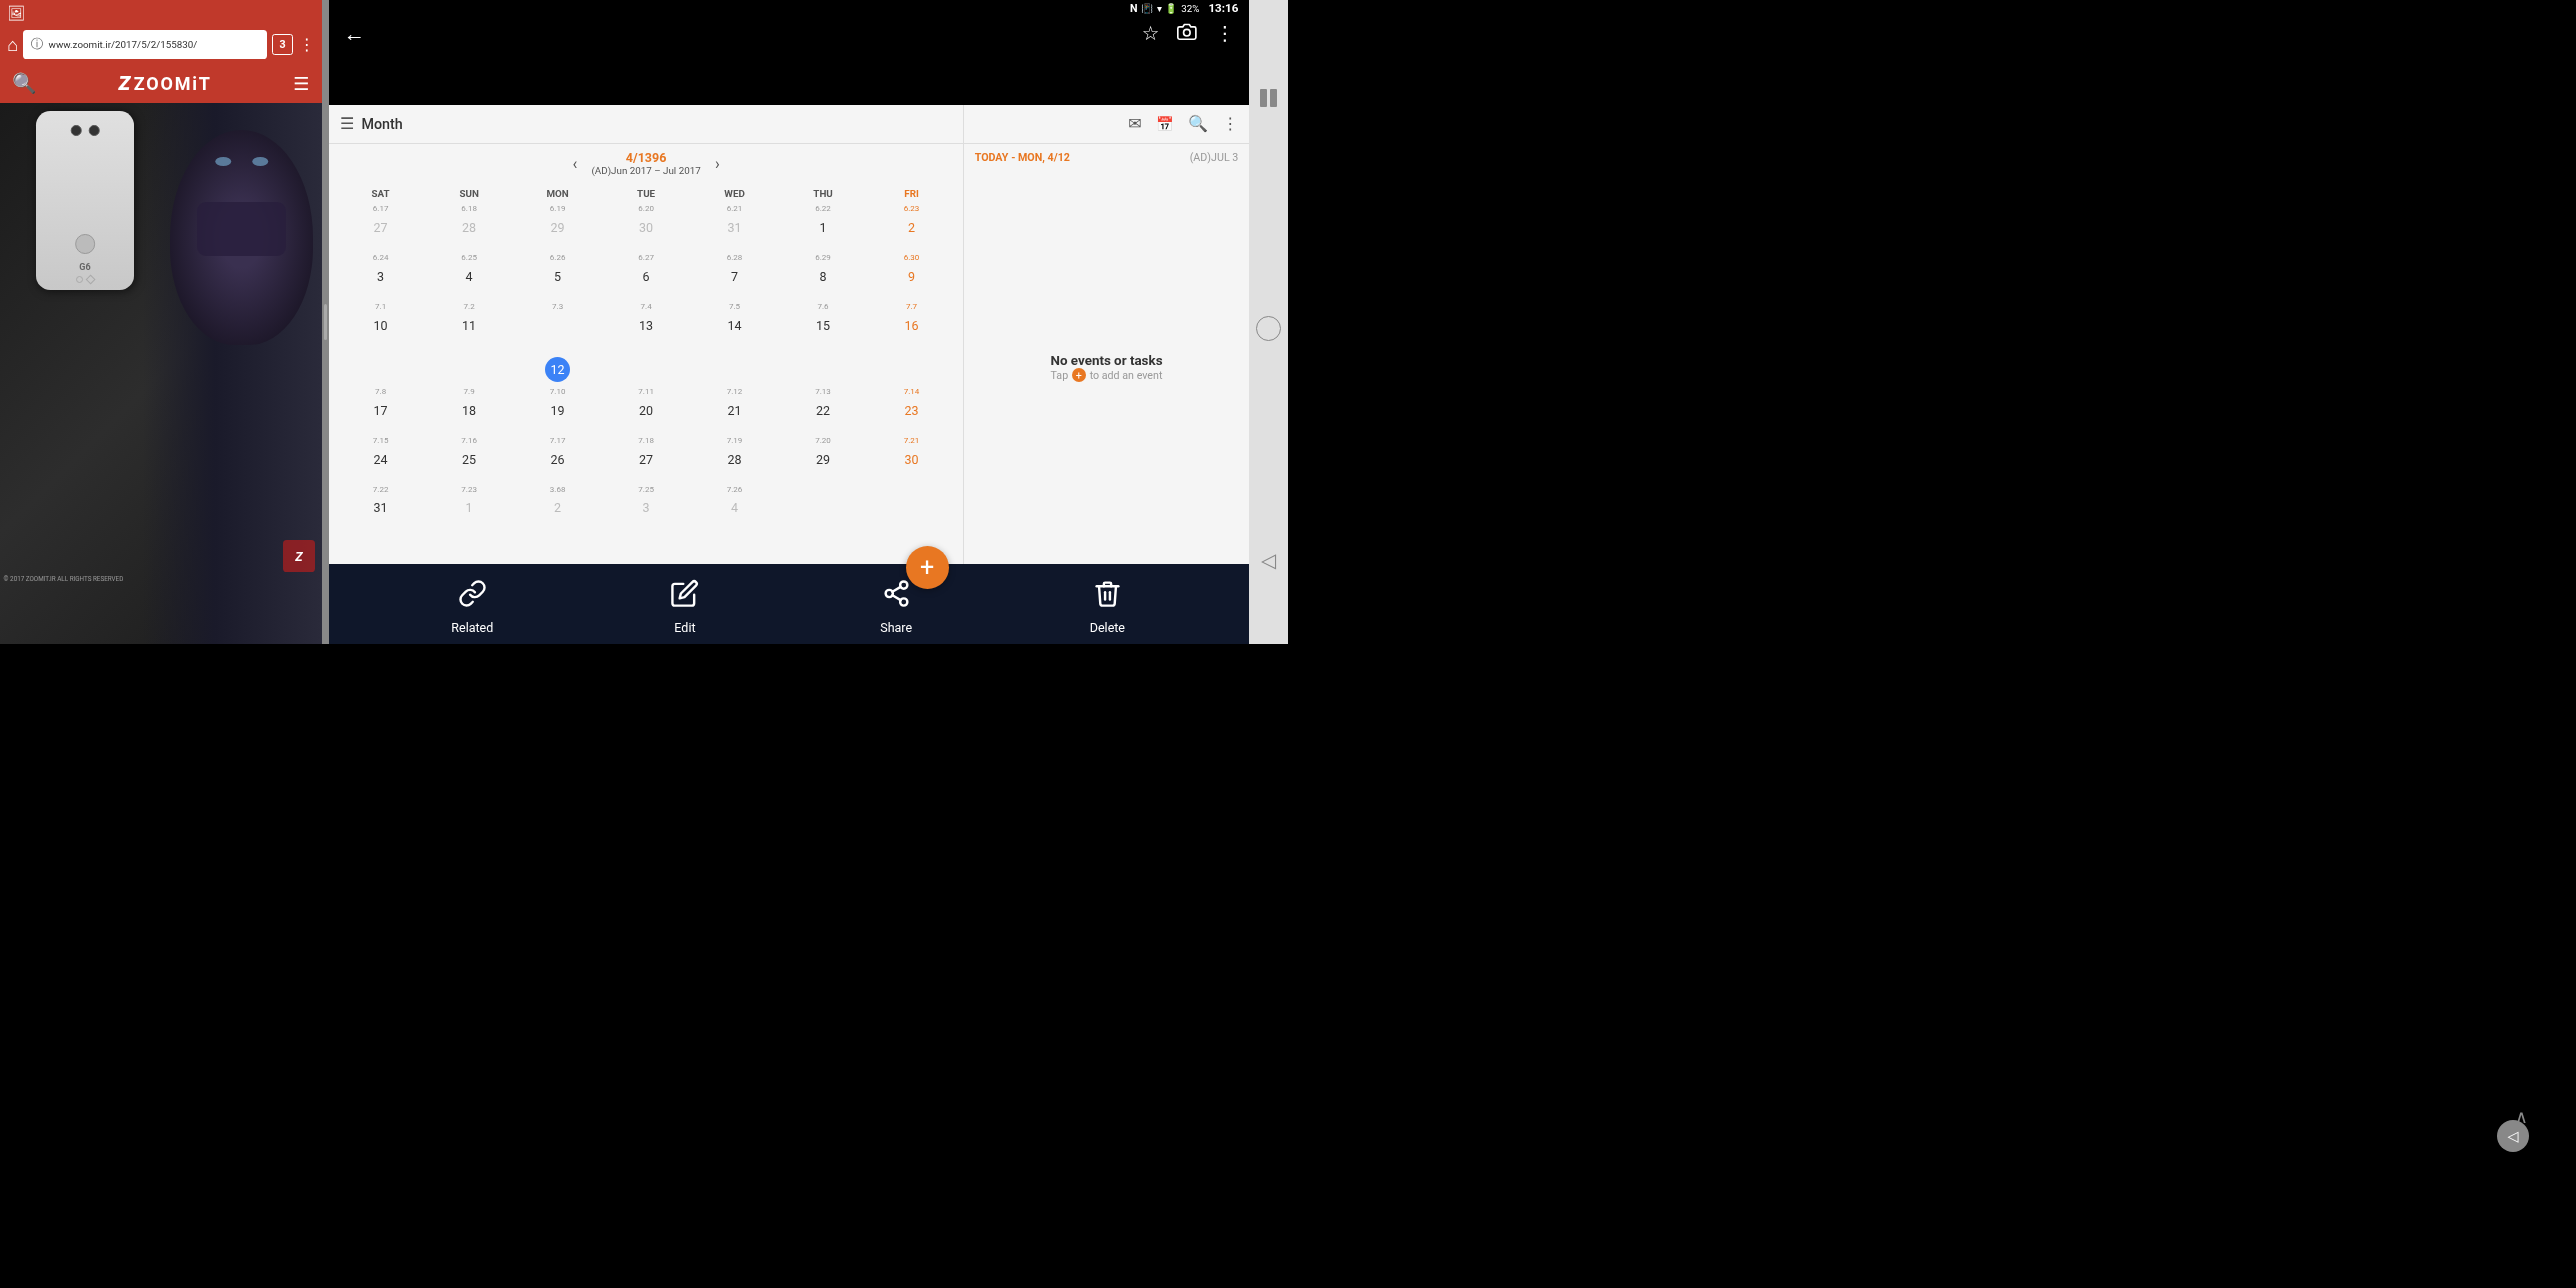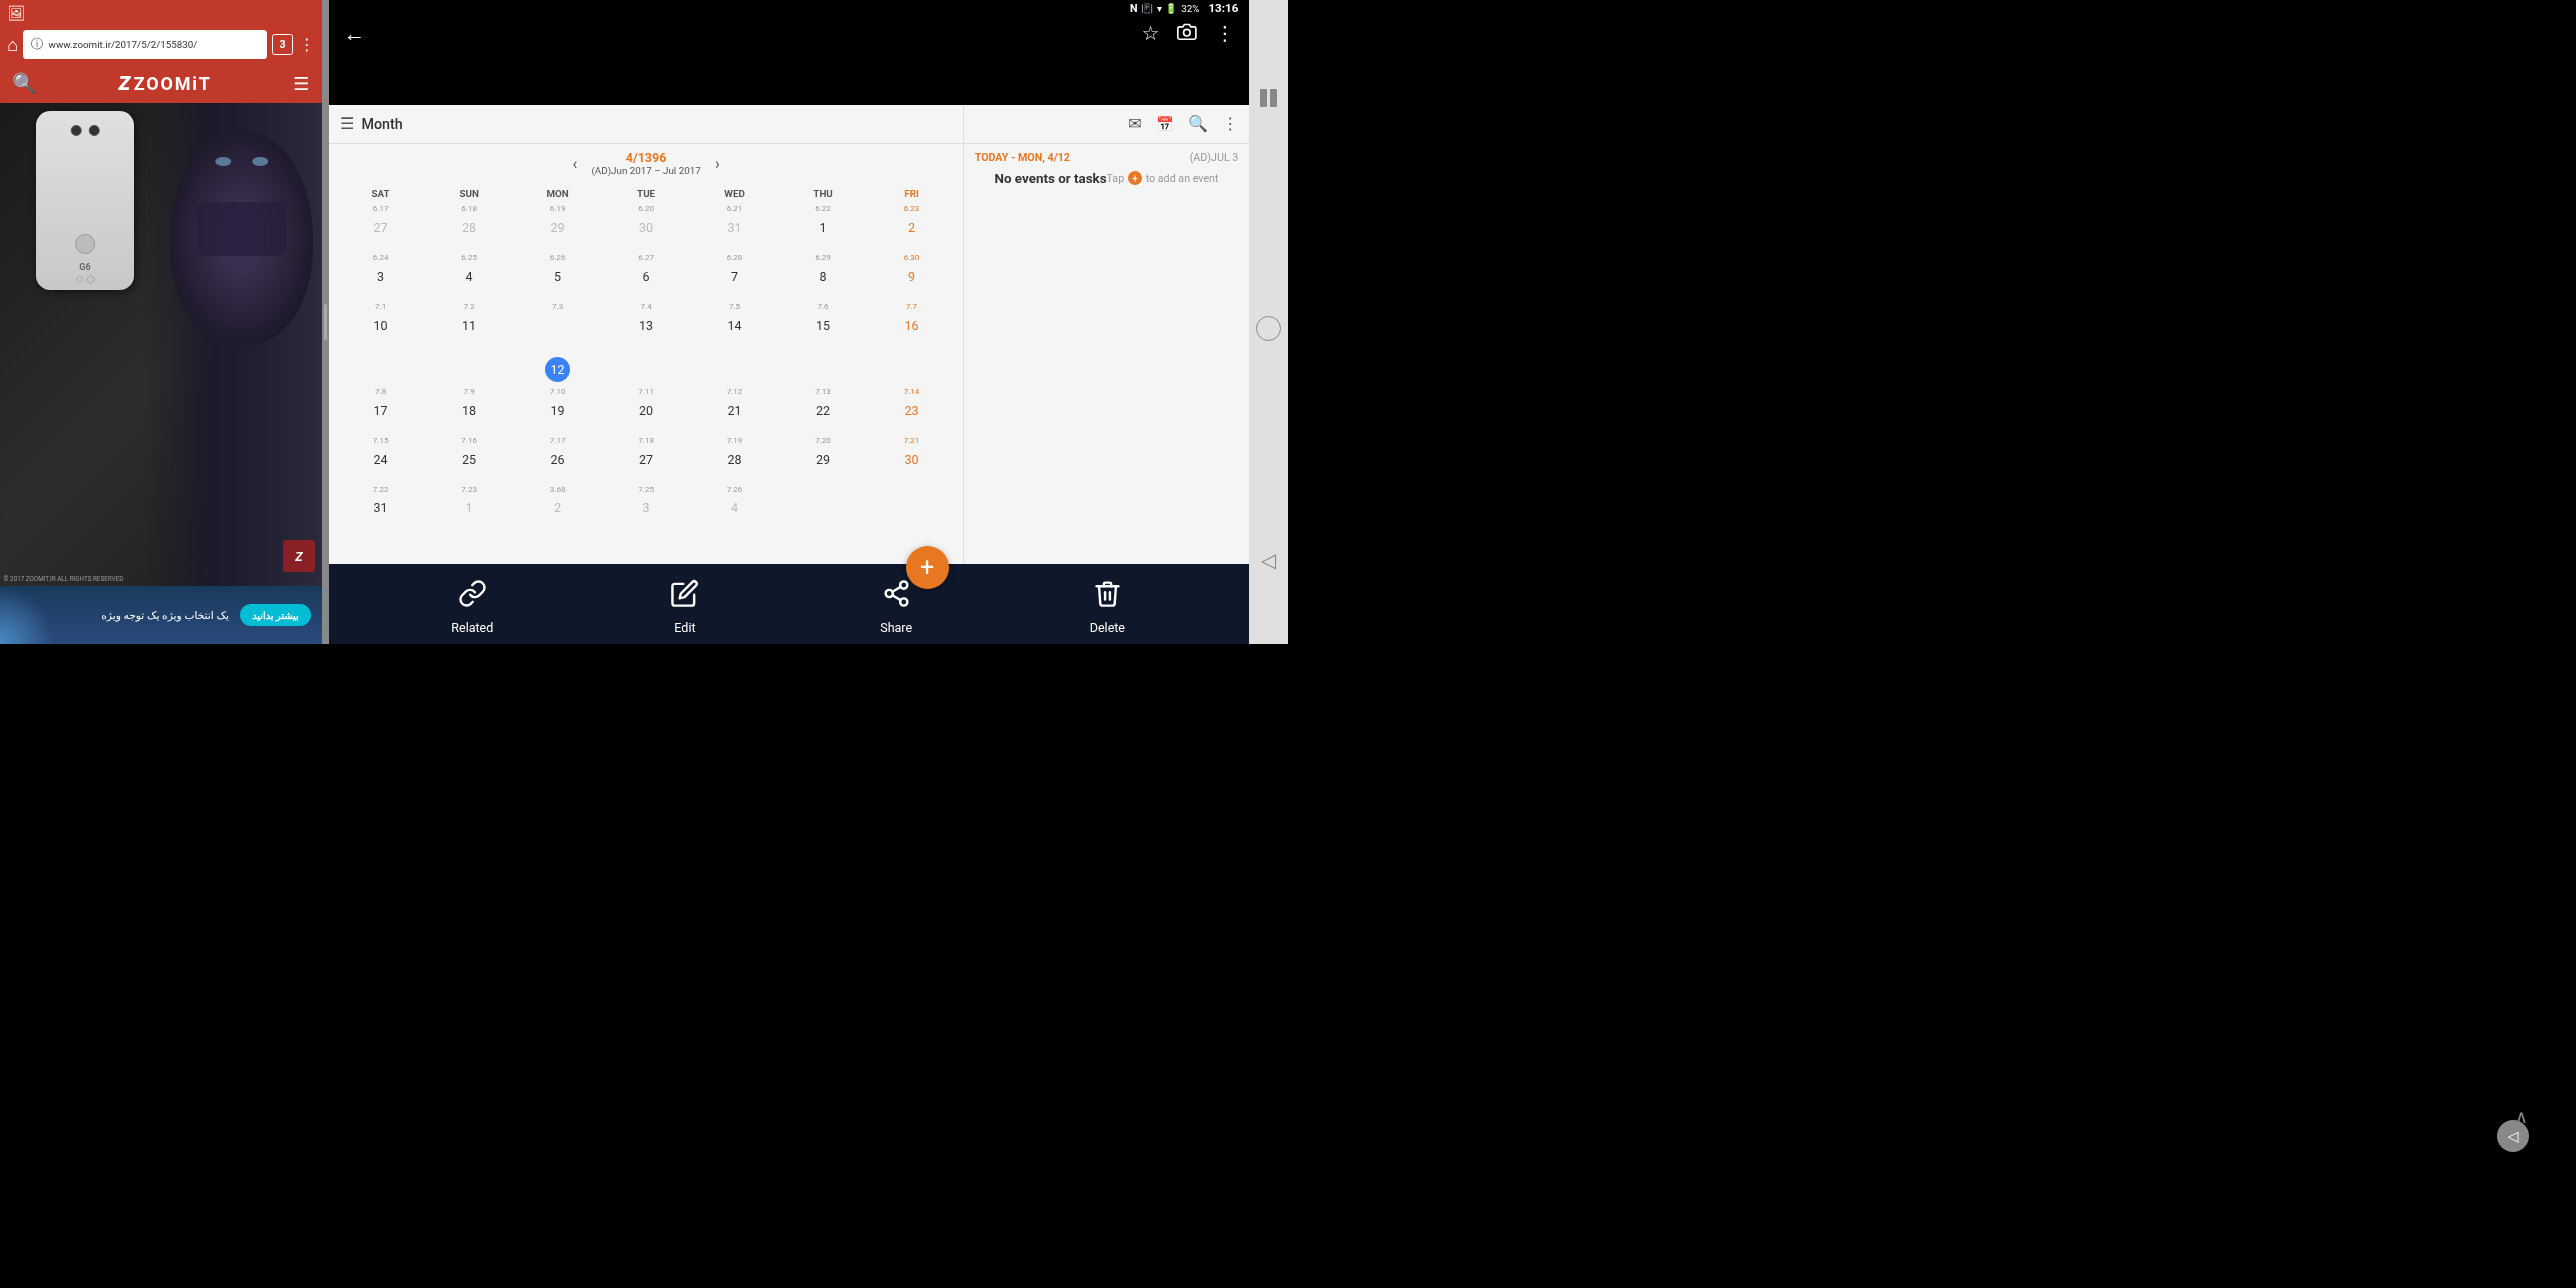--- a/index.html
+++ b/index.html
@@ -544,21 +544,22 @@
       display: flex;
       justify-content: space-between;
       padding: 7.2px 10.7px;
       align-items: center;
       gap: 43px;
     }
 
     .cal-no-events {
       flex: 1;
       display: flex;
-      align-items: flex-start;
+      flex-direction: column;
+      align-items: center;
       justify-content: center;
       gap: 0;
     }
 
     .no-events-title {
       color: #333;
       font-size: 13.4px;
       font-weight: bold;
     }
 
@@ -724,25 +725,20 @@
           <div style="width:16px;height:9px;background:#5a7a9a;border-radius:50%;"></div>
         </div>
         <div style="position:absolute;top:72px;left:27px;right:27px;height:54px;background:rgba(40,30,60,0.8);border-radius:9px;"></div>
       </div>
 
       <div class="zoomit-watermark">Z</div>
 
       <div class="copyright-text">© 2017 ZOOMIT.IR ALL RIGHTS RESERVED</div>
     </div>
 
-    <div class="browser-ad-banner">
-      <div class="ad-snowflake"></div>
-      <span class="ad-text">یک انتخاب ویژه یک توجه ویژه</span>
-      <div class="ad-button">بیشتر بدانید</div>
-    </div>
   </div>
 </div>
 
 <div class="panel-divider">
   <div class="divider-handle"></div>
 </div>
 
 <div class="right-panel">
 
   <div class="status-bar">

